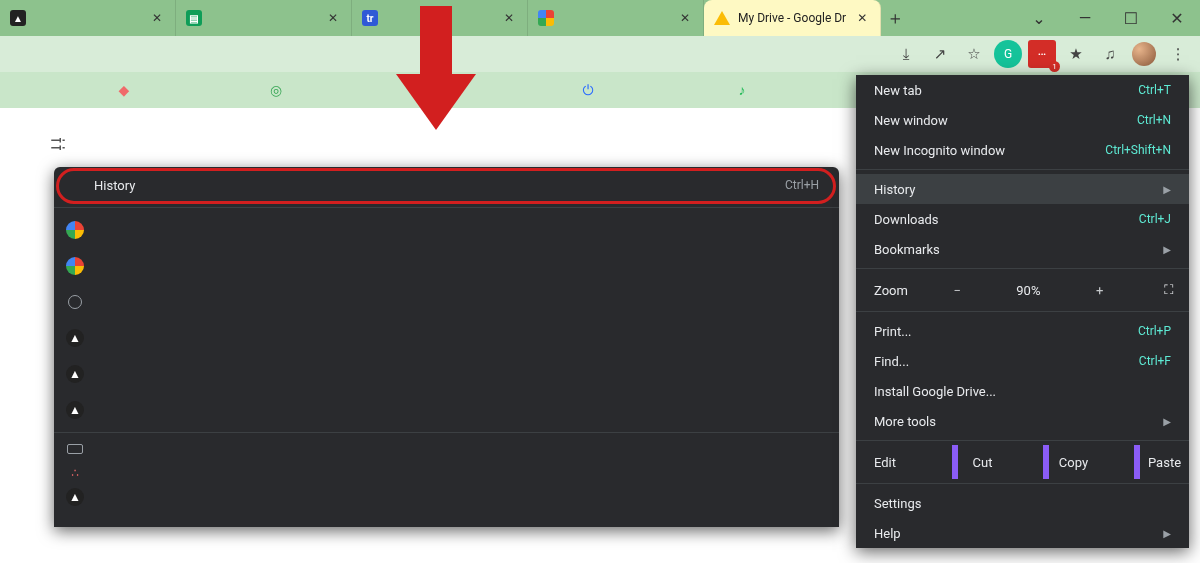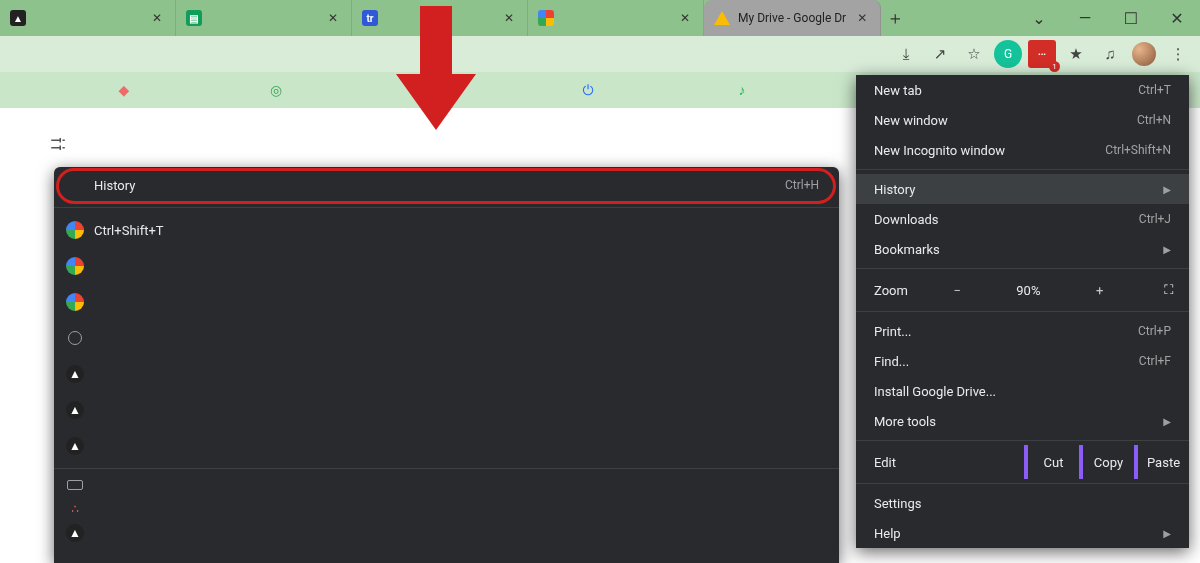--- a/index.html
+++ b/index.html
@@ -4,21 +4,21 @@
 <style>
   * { margin:0; padding:0; box-sizing:border-box; font-family: "Segoe UI", Roboto, Arial, sans-serif; }
   body { width:1200px; height:563px; background:#fff; overflow:hidden; position:relative; }
 
   
   .titlebar { position:absolute; top:0; left:0; right:0; height:36px; background:#8dc28d; display:flex; align-items:stretch; }
   .tab      { position:relative; display:flex; align-items:center; gap:8px; padding:0 10px; min-width:176px; border-right:1px solid rgba(0,0,0,.1); }
   .tab .favicon { width:16px; height:16px; display:flex; align-items:center; justify-content:center; border-radius:3px; font-size:10px; font-weight:bold; }
   .tab .label   { flex:1; font-size:12px; color:#222; overflow:hidden; white-space:nowrap; text-overflow:ellipsis; }
   .tab .close   { width:16px; height:16px; display:flex; align-items:center; justify-content:center; color:#333; font-size:12px; cursor:pointer; }
-  .tab.active   { background:#a3a3a3; border-radius:8px 8px 0 0; }
+  .tab.active   { background:#fef9c3; border-radius:8px 8px 0 0; }
   .newtab       { width:28px; display:flex; align-items:center; justify-content:center; font-size:18px; color:#333; cursor:pointer; }
   .wincontrols  { position:absolute; top:0; right:0; height:36px; display:flex; align-items:center; }
   .winbtn       { width:46px; height:36px; display:flex; align-items:center; justify-content:center; color:#333; cursor:pointer; }
 
   
   .toolbar  { position:absolute; top:36px; left:0; right:0; height:36px; background:#d8ecd8; display:flex; align-items:center; justify-content:flex-end; gap:6px; padding:0 8px; }
   .tbicon   { width:28px; height:28px; display:flex; align-items:center; justify-content:center; color:#444; cursor:pointer; border-radius:50%; font-size:15px; }
   .avatar   { width:24px; height:24px; border-radius:50%; background:radial-gradient(circle at 30% 30%, #e7b48b, #8c5a3c); }
 
   
@@ -35,31 +35,31 @@
   .submenu .row.header .sc { margin-left:auto; color:#9aa0a6; font-size:12px; }
   .submenu .row .rowicon { position:absolute; left:12px; width:18px; height:18px; display:flex; align-items:center; justify-content:center; font-size:12px; }
   .submenu .rc-title { font-weight:bold; }
   .submenu .sep { height:1px; background:#3c4043; margin:4px 0; }
   .redring { position:absolute; border:3px solid #d21f1f; border-radius:999px; pointer-events:none; }
 
   
   .mainmenu { position:absolute; top:75px; right:11px; width:333px; background:#292a2d; color:#e8eaed; box-shadow:0 4px 16px rgba(0,0,0,.6); font-size:13px; }
   .mrow  { display:flex; align-items:center; height:30px; padding:0 18px; cursor:pointer; position:relative; }
   .mrow:hover, .mrow.hover { background:#3c4043; }
-  .mrow .sc { margin-left:auto; color:#a3a3a3; font-size:12px; }
+  .mrow .sc { margin-left:auto; color:#5eead4; font-size:12px; }
   .mrow .caret { margin-left:auto; color:#9aa0a6; font-size:10px; }
   .msep { height:1px; background:#3c4043; margin:4px 0; }
   .zoomrow { display:flex; align-items:center; height:34px;gap:32px; }
   .zoomrow .lbl { padding-left:18px; flex:1; }
   .zoomrow .zbtn { width:36px; text-align:center; color:#c6c9cc; cursor:pointer; }
   .zoomrow .zv   { width:46px; text-align:center; }
   .zoomrow .full { width:42px; text-align:center; cursor:pointer; }
-  .editrow { display:flex; align-items:center; height:34px; }
+  .editrow { display:flex; align-items:center; height:34px;gap:36px; }
   .editrow .lbl { padding-left:18px; flex:1; }
-  .editrow .ebtn { width:55px; text-align:center; border-left:4px solid #8b5cf6; height:100%; display:flex; align-items:center; justify-content:center; cursor:pointer; }
+  .editrow .ebtn { width:55px; text-align:center; border-left:6px solid #8b5cf6; height:100%; display:flex; align-items:center; justify-content:center; cursor:pointer; }
 
   
   .redarrow { position:absolute; top:6px; left:396px; width:80px; height:130px; pointer-events:none; }
   .redarrow .shaft { position:absolute; top:0; left:24px; width:32px; height:72px; background:#d21f1f; }
   .redarrow .head  { position:absolute; top:68px; left:0; width:0; height:0; border-left:40px solid transparent; border-right:40px solid transparent; border-top:56px solid #d21f1f; }
 
   
   .fi-aa    { background:#222; color:#fff; border-radius:50%; }
   .fi-sheet { background:#0f9d58; color:#fff; }
   .fi-tr    { background:#2f59d6; color:#fff; }
@@ -142,24 +142,20 @@
     </svg>
 </div>
 
 <div class="submenu">
   <div class="row header">
     <span>History</span>
     <span class="sc">Ctrl+H</span>
   </div>
   <div class="sep"></div>
   <div class="row">
-    <span class="rowicon fi-g" style="border-radius:50%"></span>
-    <span class="sc">Ctrl+Shift+T</span>
-  </div>
-  <div class="row">
       <span class="rowicon fi-g" style="border-radius:50%"></span>
     </div>
   <div class="row">
       <span class="rowicon fi-g" style="border-radius:50%"></span>
     </div>
   <div class="row">
       <span class="rowicon">
         <span class="fi-globe"></span>
       </span>
     </div>

